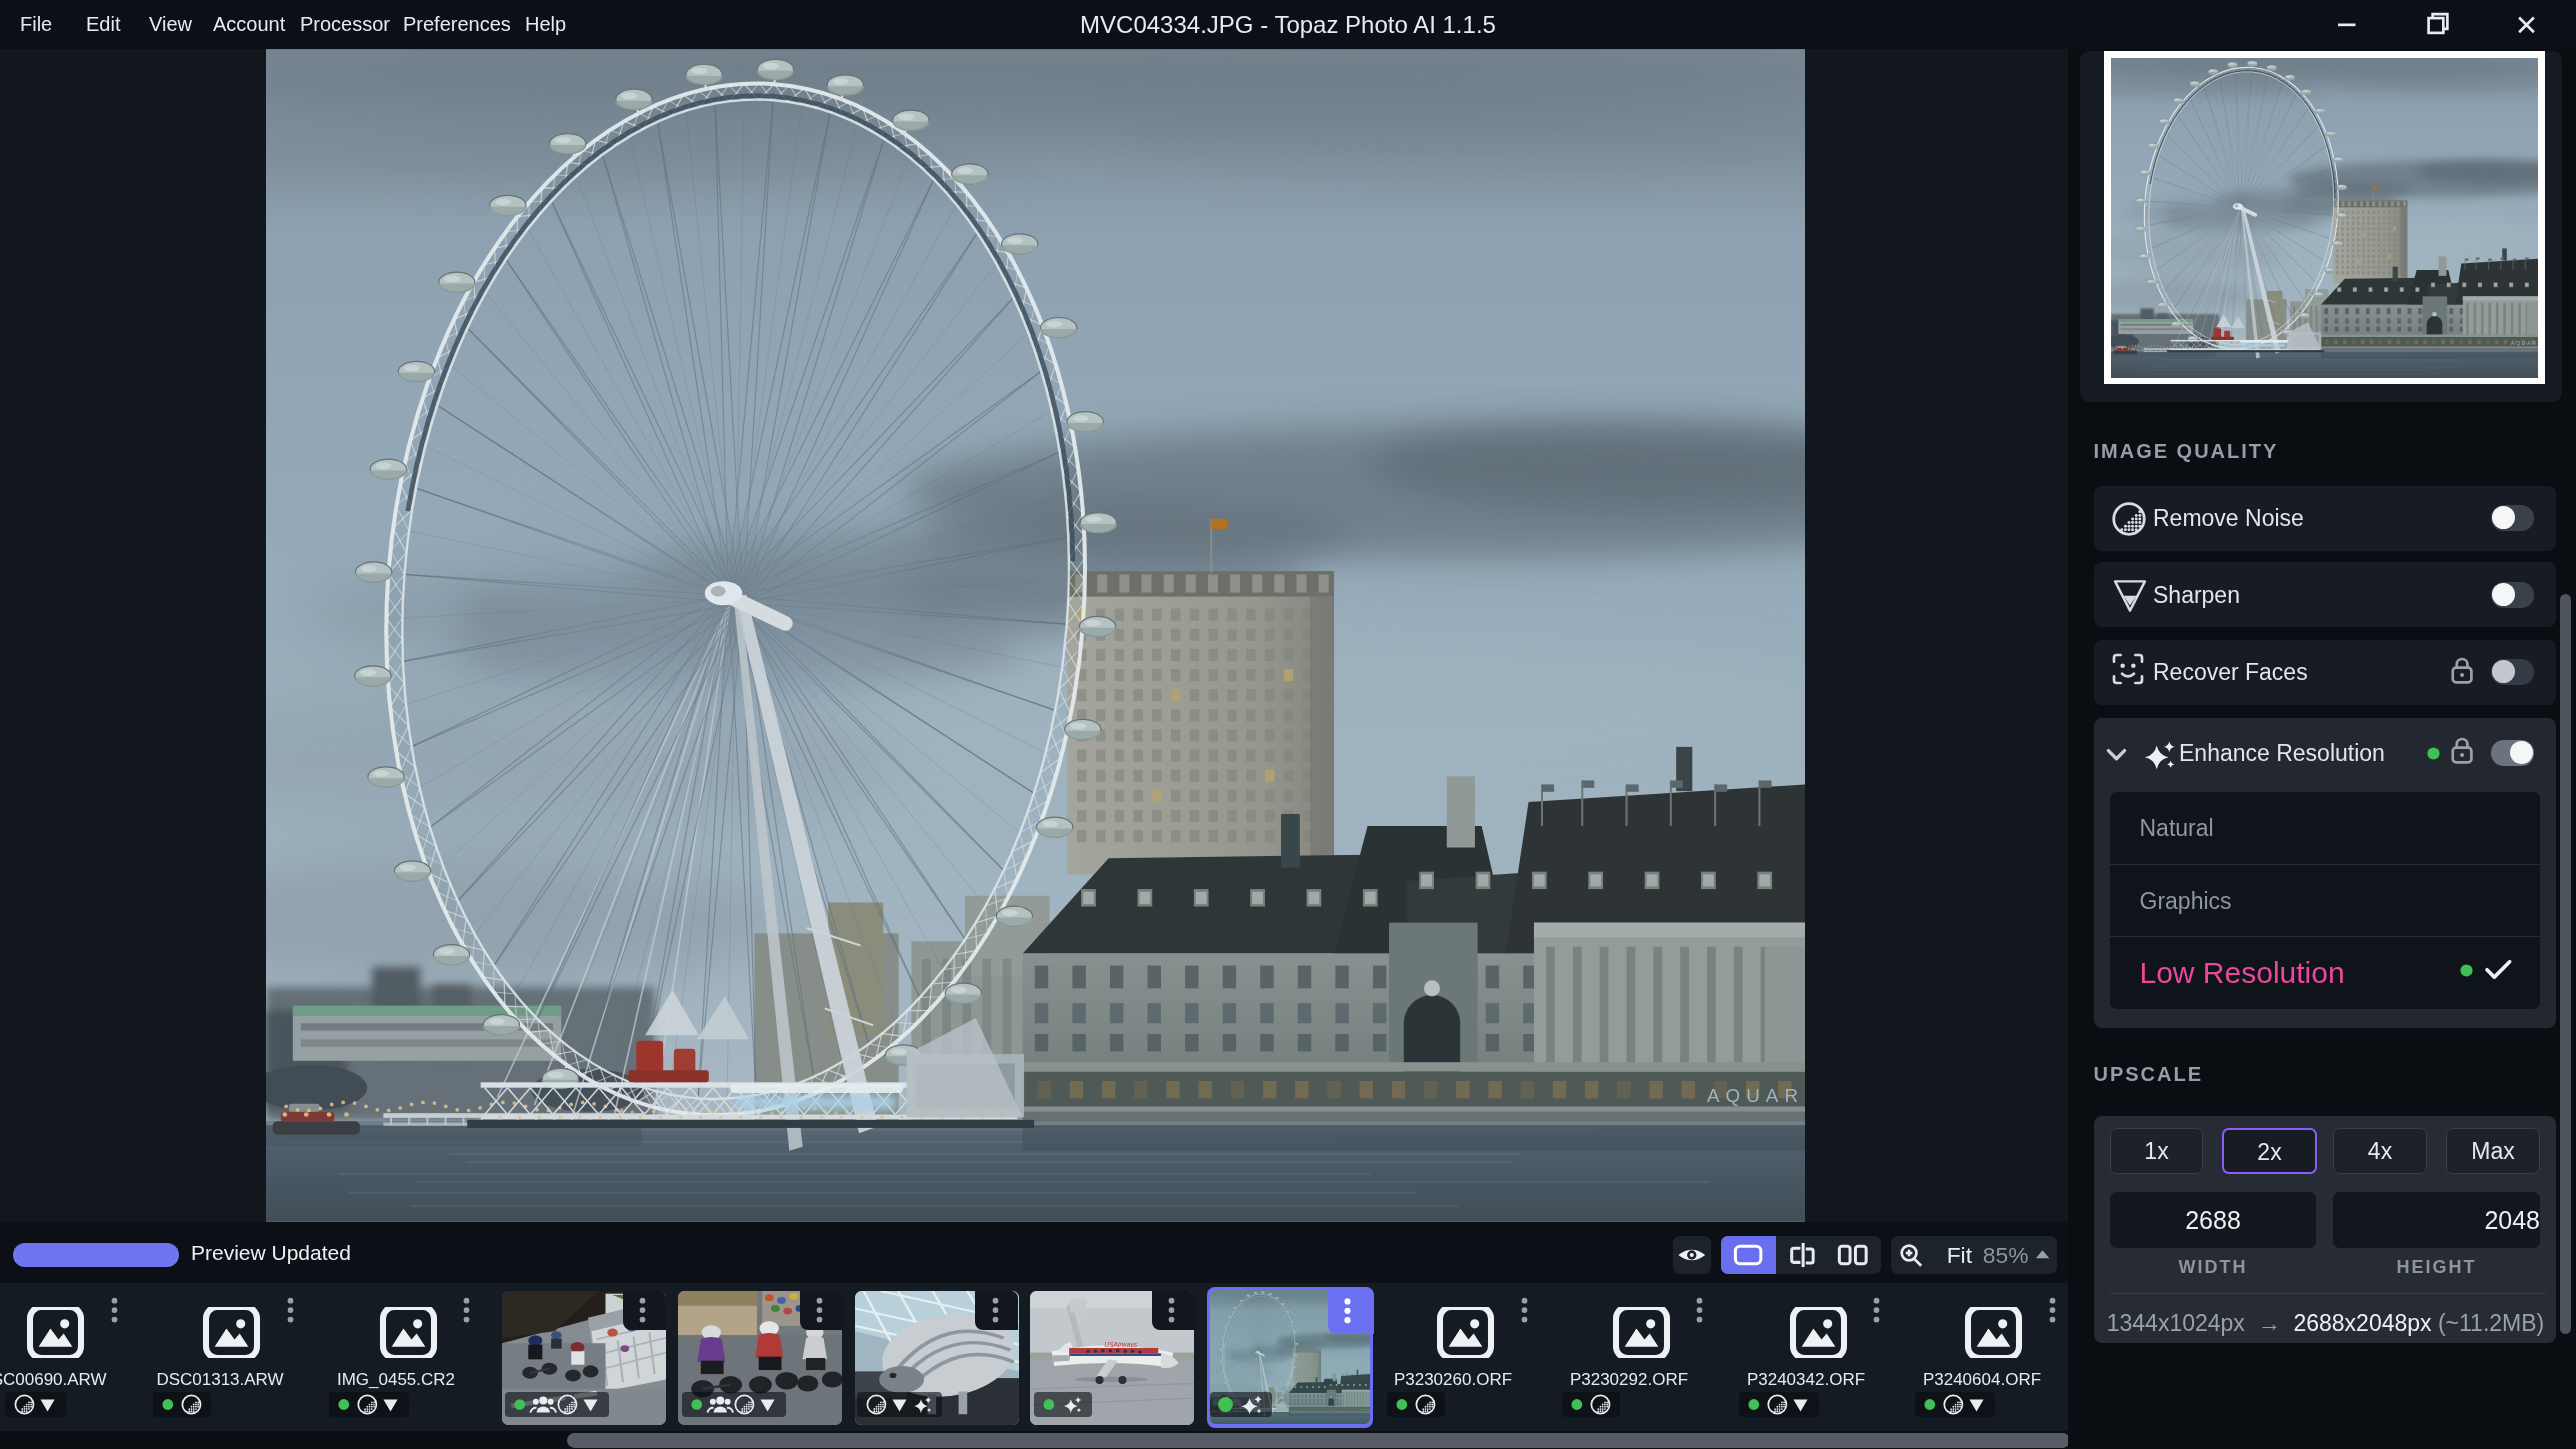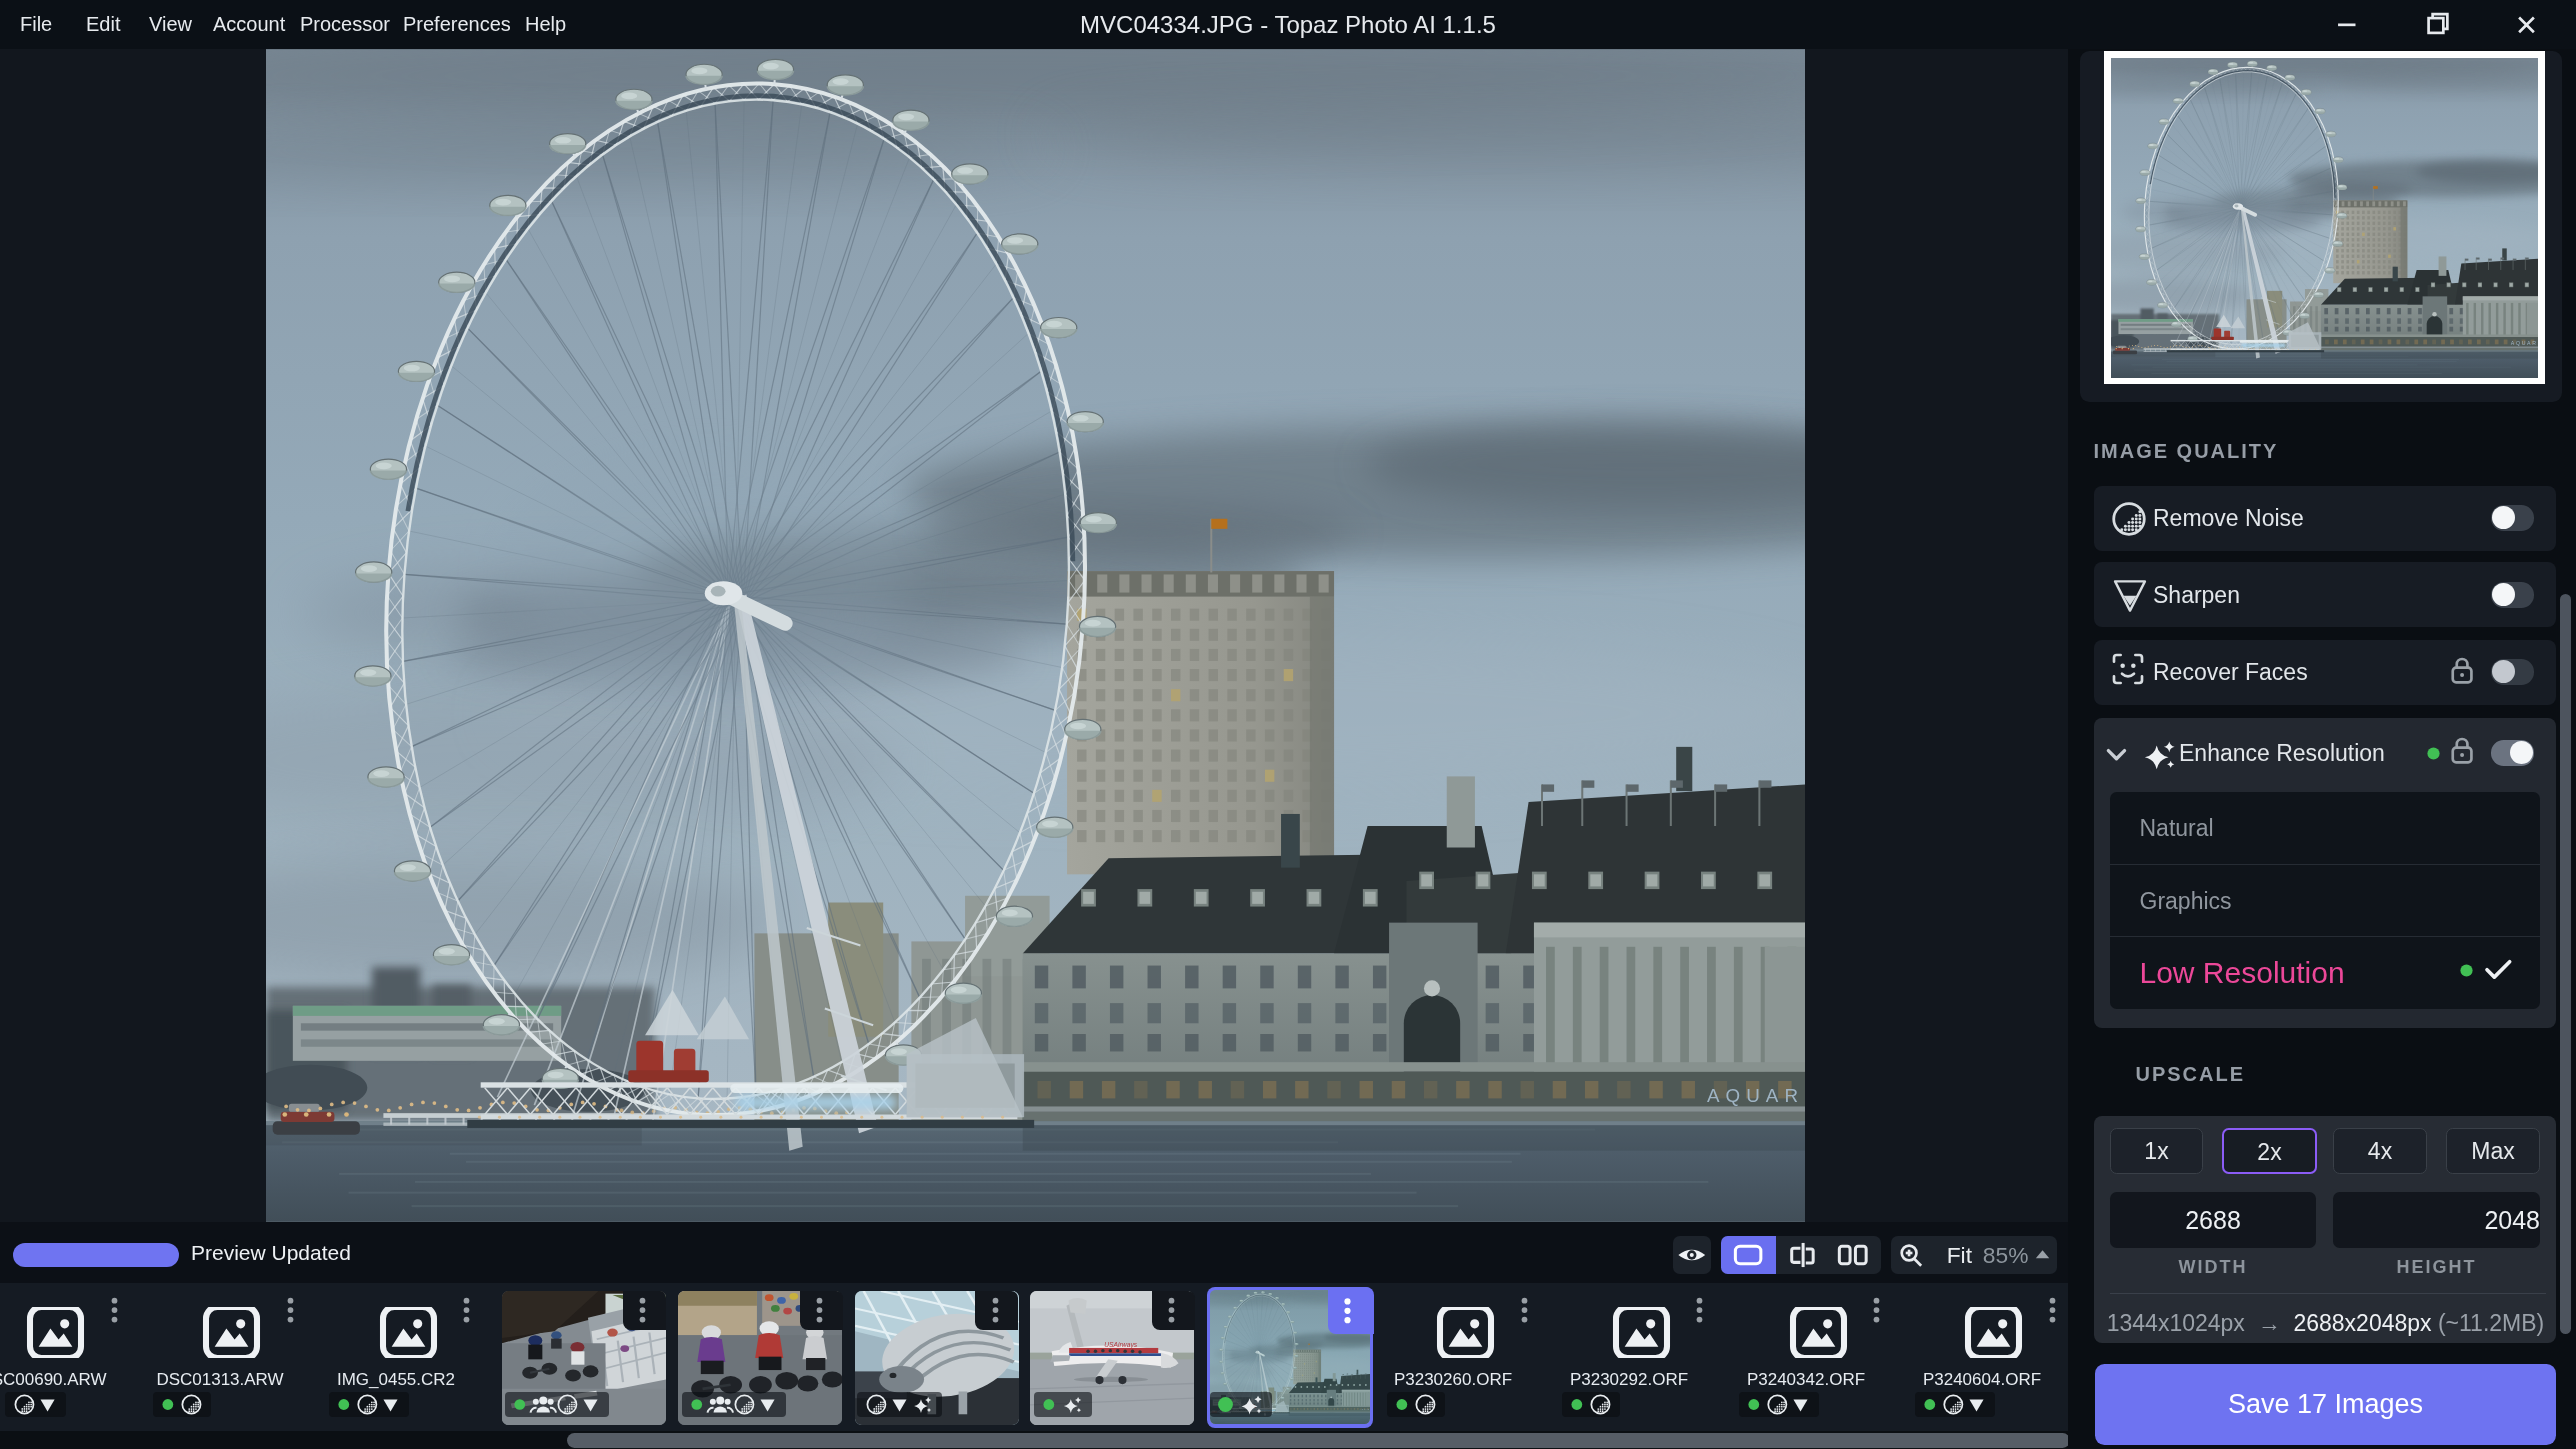--- a/index.html
+++ b/index.html
@@ -1467,21 +1467,21 @@
     </div>
 
   <div class="abs" style="left:42px;top:743px;width:430px;height:217px;background:#0f141a;border-radius:6.7px;">
     <div class="abs" style="left:29.5px;top:0;height:72px;line-height:72px;font-size:23px;color:#8f969e;">Natural</div>
     <div class="abs" style="left:0px;top:72px;width:430px;height:1.3px;background:#262c34;"></div>
     <div class="abs" style="left:29.5px;top:74px;height:70px;line-height:70px;font-size:23px;color:#8f969e;">Graphics</div>
     <div class="abs" style="left:0px;top:144px;width:430px;height:1.3px;background:#262c34;"></div>
     <div class="abs" style="left:29.5px;top:145px;height:72px;line-height:72px;font-size:30px;color:#ec4899;">Low Resolution</div>
   </div>
 
-  <div class="hdr" style="top:1014px;margin-left:42px;">UPSCALE</div>
+  <div class="hdr" style="top:1014px;">UPSCALE</div>
 
   <div class="card" style="top:1067px;height:227px;background:#272c34;"></div>
   <div class="upbtn" style="left:42px;width:93px;">1x</div>
   <div class="upbtn" style="left:154px;width:95px;border:2px solid #8b5cf6;background:#171c23;">2x</div>
   <div class="upbtn" style="left:265px;width:94px;">4x</div>
   <div class="upbtn" style="left:378px;width:94px;">Max</div>
   <div class="field" style="left:42px;width:206px;">2688</div>
   <div class="field" style="left:265px;width:207px;text-align:right;">2048</div>
   <div class="flabel" style="left:42px;width:206px;">WIDTH</div>
   <div class="flabel" style="left:265px;width:207px;">HEIGHT</div>
@@ -1549,16 +1549,14 @@
     </svg>
 <svg class="abs" style="left:389px;top:912px;" width="19" height="19" viewBox="0 0 28 28">
       <circle cx="14" cy="14" r="9" fill="#41c054"></circle>
     </svg>
 <svg class="abs" style="left:415px;top:906px;" width="32" height="29.5" viewBox="0 0 48 44">
 <path d="M6 22 L17 33 L40 10" stroke="#eef1f4" stroke-width="5.5" fill="none" stroke-linecap="round" stroke-linejoin="round"></path>
 </svg>
 
   <div class="abs" style="left:492px;top:545px;width:11.4px;height:740px;border-radius:6px;background:#4d545e;"></div>
 
-  <div class="abs" style="left:27px;top:1315px;width:461px;height:81px;border-radius:9.4px;background:#6e73f1;
-       text-align:center;line-height:81px;color:#ffffff;font-size:27px;">Save 17 Images</div>
 </div>
 
 
 </body></html>

